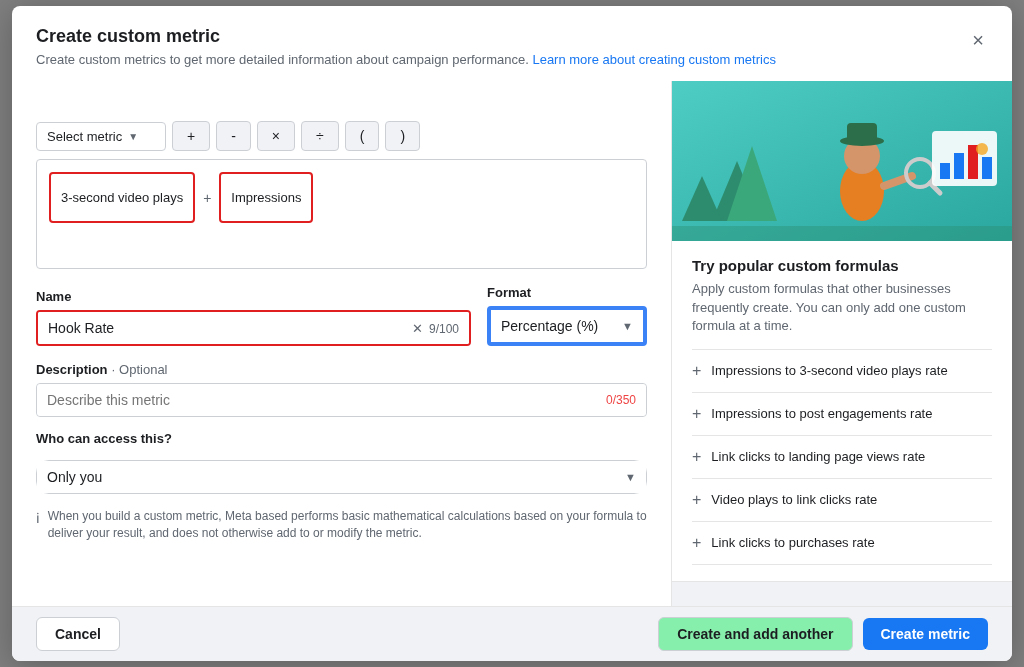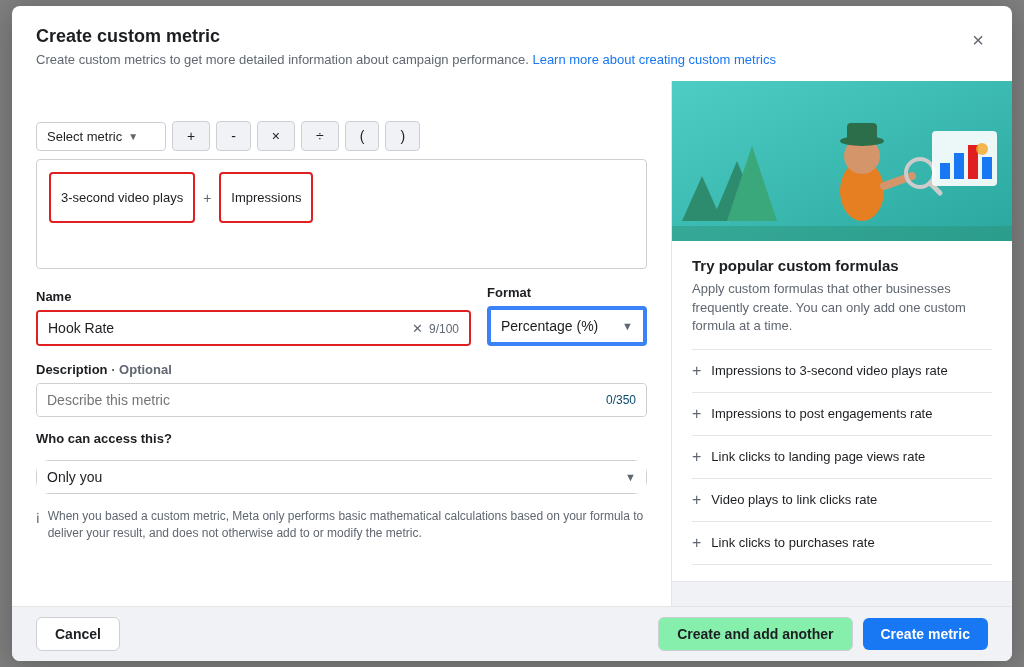--- a/index.html
+++ b/index.html
@@ -189,21 +189,21 @@
     .description-section {
       margin-bottom: 14px;
     }
     .desc-label {
       font-size: 13px;
       font-weight: 600;
       color: #1c1e21;
       margin-bottom: 6px;
     }
     .desc-optional {
-      font-weight: 700;
+      font-weight: 400;
       color: #606770;
     }
     .desc-input-wrapper {
       position: relative;
       border: 1px solid #ccd0d5;
       border-radius: 4px;
     }
     .desc-input {
       width: 100%;
       border: none;
@@ -213,21 +213,21 @@
       color: #1c1e21;
       background: #fff;
       border-radius: 4px;
     }
     .desc-counter {
       position: absolute;
       right: 10px;
       top: 50%;
       transform: translateY(-50%);
       font-size: 12px;
-      color: #0c4a6e;
+      color: #ef4444;
     }
 
     
     .access-section {
       margin-bottom: 14px;
     }
     .access-label {
       font-size: 13px;
       font-weight: 600;
       color: #1c1e21;
@@ -492,21 +492,21 @@
           <select class="access-select">
             <option>Only you</option>
             <option>Everyone in my ad account</option>
           </select>
           <span class="access-arrow">▼</span>
         </div>
       </div>
 
       <div class="info-note">
         <span class="info-icon">ℹ</span>
-        <span>When you based a custom metric, Meta only performs basic mathematical calculations based on your formula to deliver your result, and does not otherwise add to or modify the metric.</span>
+        <span>When you build a custom metric, Meta based performs basic mathematical calculations based on your formula to deliver your result, and does not otherwise add to or modify the metric.</span>
       </div>
 
     </div>
 
     <div class="modal-right">
 
       <div class="right-illustration">
         <svg class="illustration-svg" viewBox="0 0 340 160" xmlns="http://www.w3.org/2000/svg">
 
           <defs>

